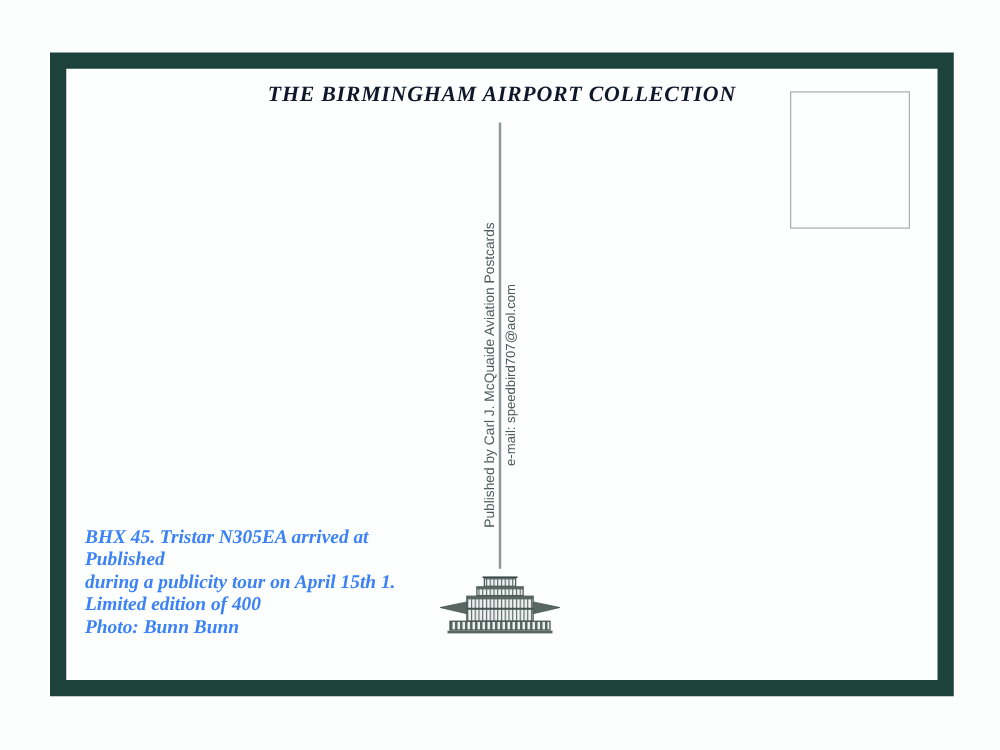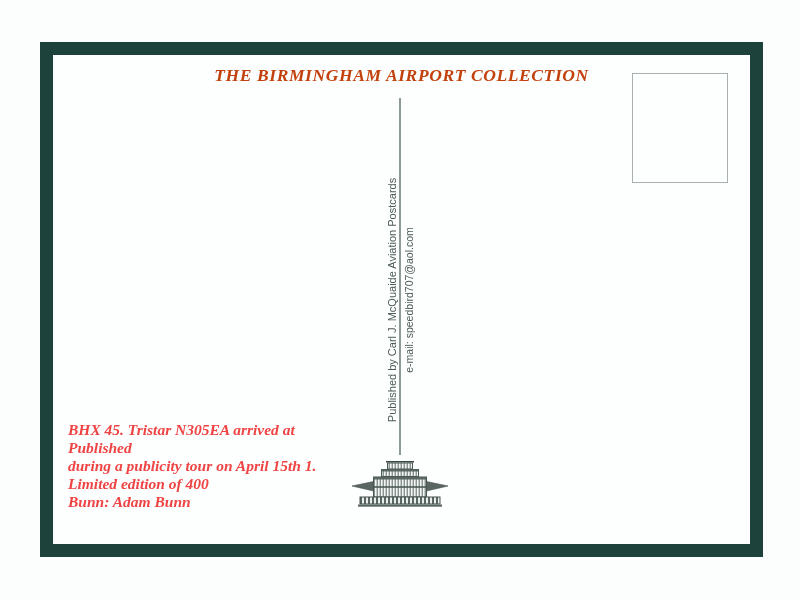--- a/index.html
+++ b/index.html
@@ -25,21 +25,21 @@
   .page-title {
     position: absolute;
     left: 0; top: 10px;
     width: 100%;
     text-align: center;
     font-family: "Liberation Serif", serif;
     font-weight: bold;
     font-style: italic;
     font-size: 17.5px;
     letter-spacing: 0.6px;
-    color: #c2410c;
+    color: #0f172a;
   }
   .stamp-box {
     position: absolute;
     left: 579px; top: 18px;
     width: 94px; height: 108px;
     border: 1px solid #a9b1af;
     background: #fdfefe;
   }
   .divider-line {
     position: absolute;
@@ -64,21 +64,21 @@
     transform: translate(-50%, -50%) rotate(-90deg);
   }
   .caption {
     position: absolute;
     left: 15px; top: 366px;
     font-family: "Liberation Serif", serif;
     font-weight: bold;
     font-style: italic;
     font-size: 15.5px;
     line-height: 18px;
-    color: #ef4444;
+    color: #3b82f6;
   }
   .caption-line { display: block; }
   .terminal-logo {
     position: absolute;
     left: 299px; top: 406px;
     width: 96px; height: 48px;
   }
 </style>
 </head>
 <body>
@@ -94,21 +94,21 @@
 
     <div class="vtext vtext-publisher">Published by Carl J. McQuaide Aviation Postcards</div>
 
     <div class="vtext vtext-email">e-mail: speedbird707@aol.com</div>
 
     <div class="caption">
       <span class="caption-line">BHX 45. Tristar N305EA arrived at</span>
       <span class="caption-line">Published</span>
       <span class="caption-line">during a publicity tour on April 15th 1.</span>
       <span class="caption-line">Limited edition of 400</span>
-      <span class="caption-line">Bunn: Adam Bunn</span>
+      <span class="caption-line">Photo: Bunn Bunn</span>
     </div>
 
     <div class="terminal-logo">
       <svg viewBox="0 0 96 48" width="96" height="48" xmlns="http://www.w3.org/2000/svg">
         <defs>
           <pattern id="vhatch" width="3" height="8" patternUnits="userSpaceOnUse">
             <rect width="3" height="8" fill="#f4f6f5"></rect>
             <line x1="1.2" y1="0" x2="1.2" y2="8" stroke="#5a6a66" stroke-width="1"></line>
           </pattern>
           <pattern id="checker" width="4" height="7" patternUnits="userSpaceOnUse">

